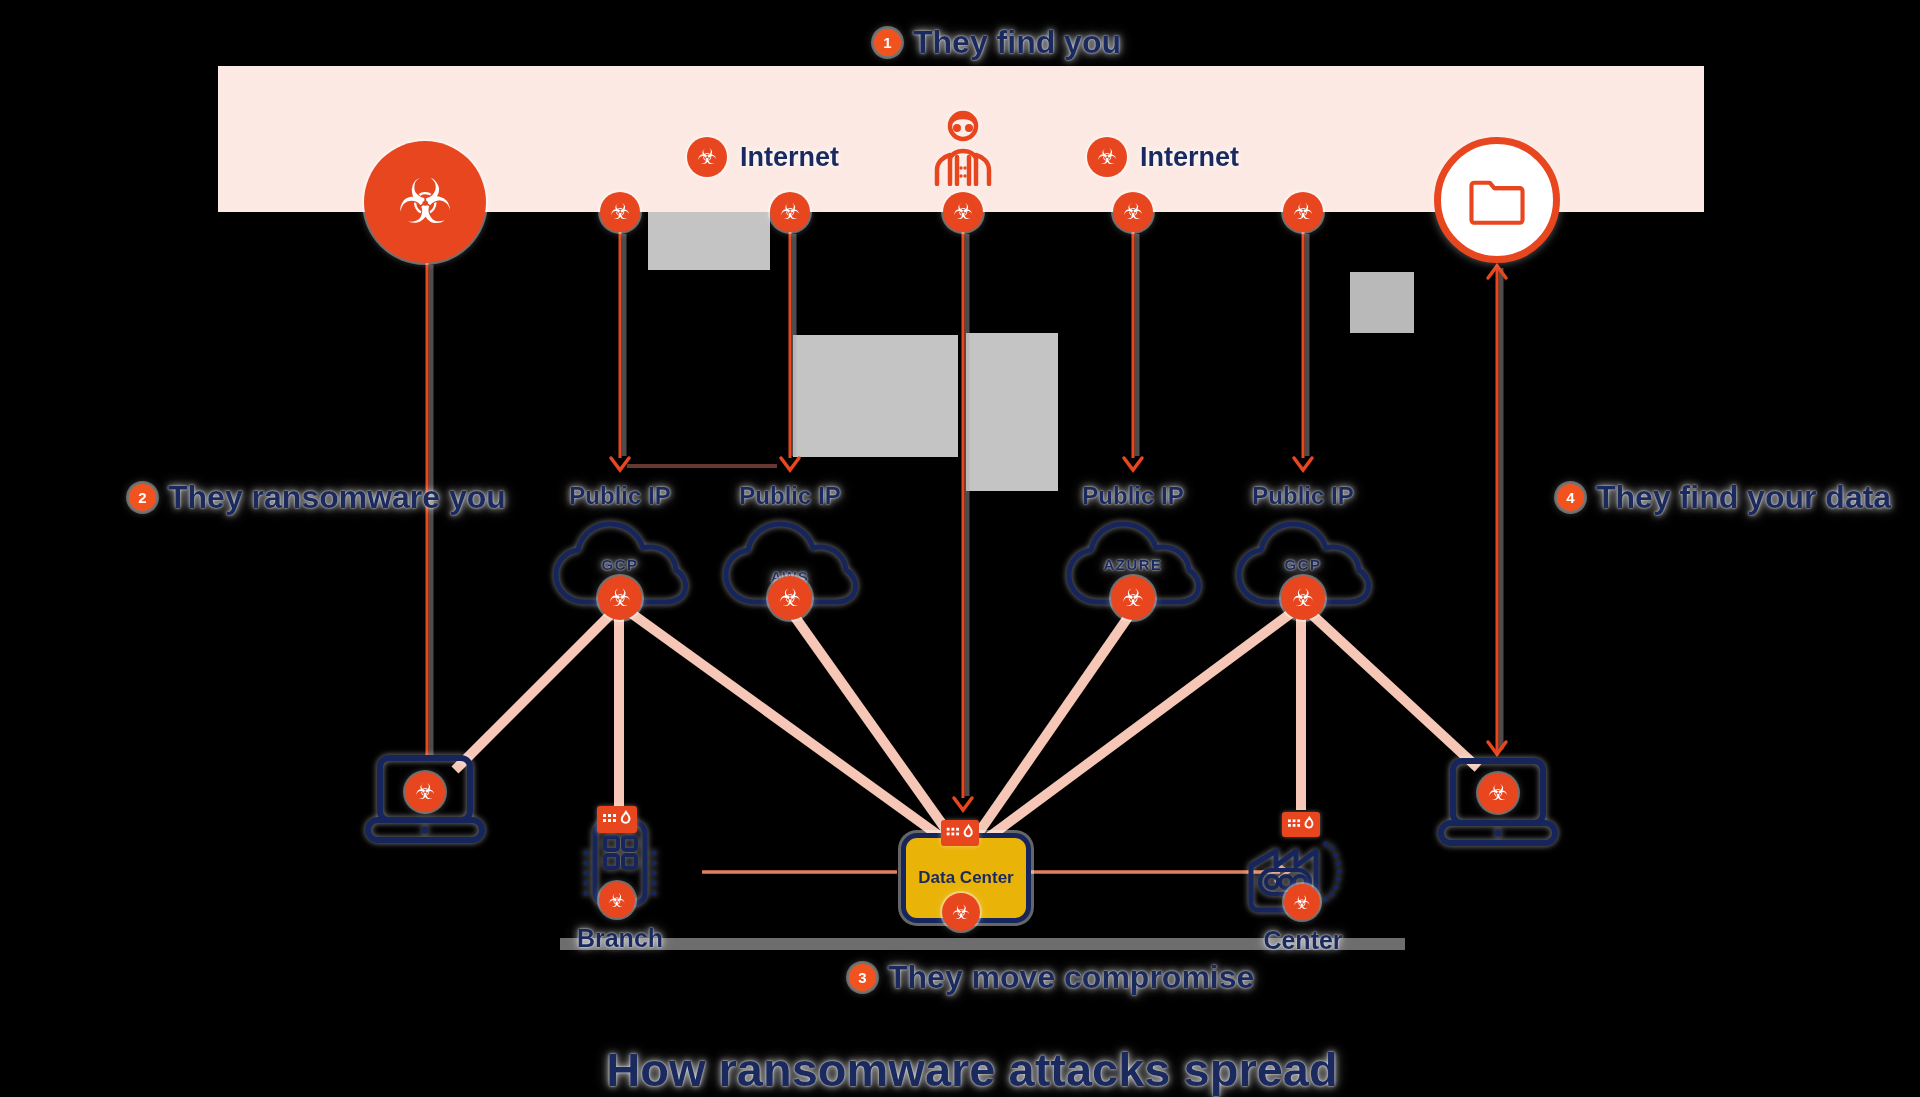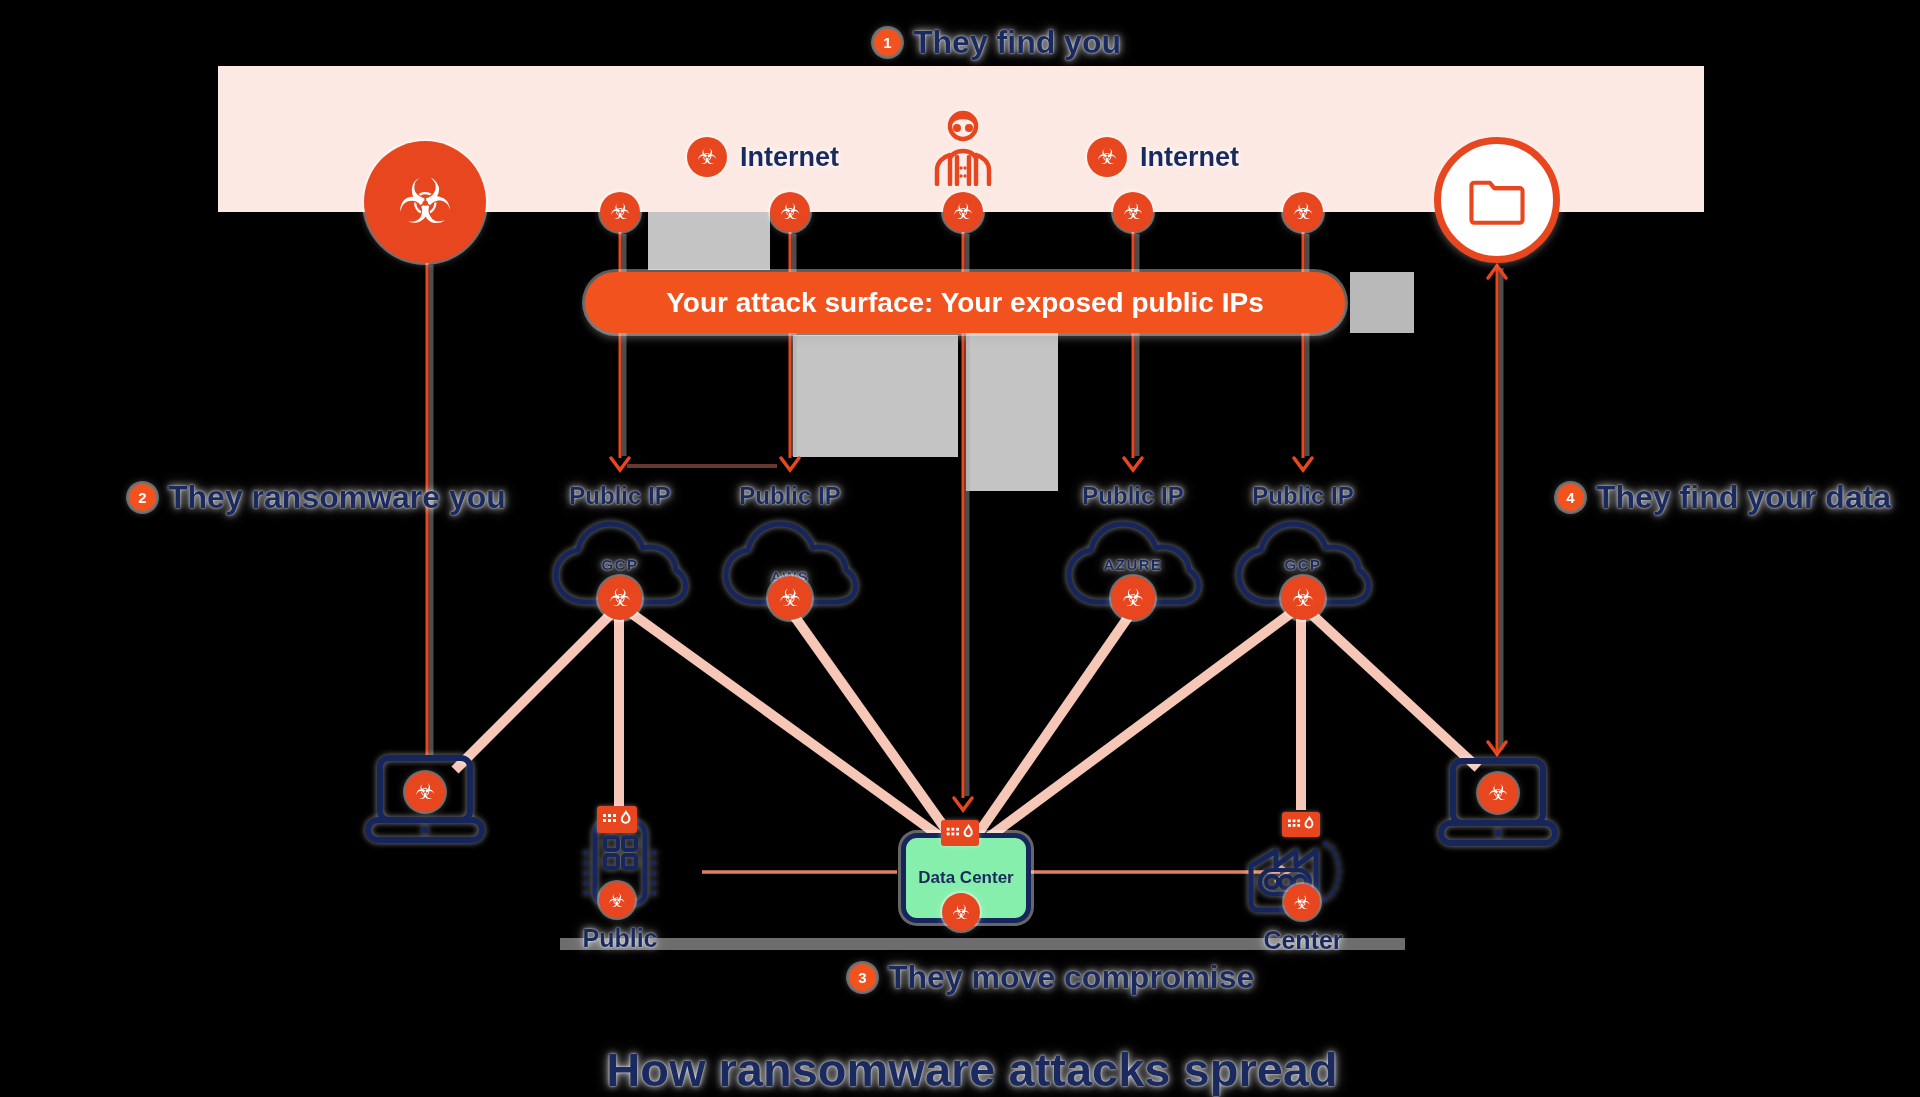--- a/index.html
+++ b/index.html
@@ -127,22 +127,20 @@
       </g>
     </svg>
   </div>
 
   <div class="abs bio" style="left:600px;top:192px;width:40px;height:40px;font-size:22px;z-index:4;">☣</div>
   <div class="abs bio" style="left:770px;top:192px;width:40px;height:40px;font-size:22px;z-index:4;">☣</div>
   <div class="abs bio" style="left:943px;top:192px;width:40px;height:40px;font-size:22px;z-index:4;">☣</div>
   <div class="abs bio" style="left:1113px;top:192px;width:40px;height:40px;font-size:22px;z-index:4;">☣</div>
   <div class="abs bio" style="left:1283px;top:192px;width:40px;height:40px;font-size:22px;z-index:4;">☣</div>
 
-  <div class="abs white-txt center-label" style="left:585px;top:272px;width:760px;height:61px;background:#f2521d;border-radius:31px;
-              font-size:28px;z-index:3;box-shadow:0 0 0 3px rgba(255,255,255,.35),0 5px 8px rgba(170,170,170,.45);">Your attack surface: Your exposed public IPs</div>
 
   <div class="abs step" style="left:129px;top:479px;z-index:6;">
     <div class="badge">2</div>
     <div class="txt lbl">They ransomware you</div>
   </div>
 
   <div class="abs step" style="left:1557px;top:479px;z-index:6;">
     <div class="badge">4</div>
     <div class="txt lbl">They find your data</div>
   </div>
@@ -221,23 +219,23 @@
           <rect x="11" y="8" width="3" height="3"></rect>
           <rect x="16" y="8" width="3" height="3"></rect>
         <rect x="6" y="13" width="3" height="3"></rect>
           <rect x="11" y="13" width="3" height="3"></rect>
           <rect x="16" y="13" width="3" height="3"></rect>
       </g>
       <path d="M29 6 C32 10 34 13 31 16 C28 18 24 16 25 12 C26 9 28 8 29 6 Z" stroke="#fff" stroke-width="2" fill="none"></path>
     </svg>
   </div>
   <div class="abs bio" style="left:599px;top:882px;width:36px;height:36px;font-size:19px;z-index:5;">☣</div>
-  <div class="abs txt center-label" style="left:550px;top:924px;width:140px;font-size:25px;z-index:5;">Public</div>
-
-  <div class="abs center-label" style="left:901px;top:833px;width:120px;height:80px;background:#86efac;border:5px solid #16265c;
+  <div class="abs txt center-label" style="left:550px;top:924px;width:140px;font-size:25px;z-index:5;">Branch</div>
+
+  <div class="abs center-label" style="left:901px;top:833px;width:120px;height:80px;background:#eab308;border:5px solid #16265c;
               border-radius:16px;z-index:4;box-shadow:0 0 0 3px rgba(255,255,255,.4);">
     <span class="txt" style="font-size:17px;text-shadow:none;">Data Center</span>
   </div>
   <div class="abs sq-badge" style="left:941px;top:820px;width:38px;height:26px;z-index:5;">
     <svg width="38" height="26" viewBox="0 0 40 27">
       <g fill="#fff">
         <rect x="6" y="8" width="3" height="3"></rect>
           <rect x="11" y="8" width="3" height="3"></rect>
           <rect x="16" y="8" width="3" height="3"></rect>
         <rect x="6" y="13" width="3" height="3"></rect>

